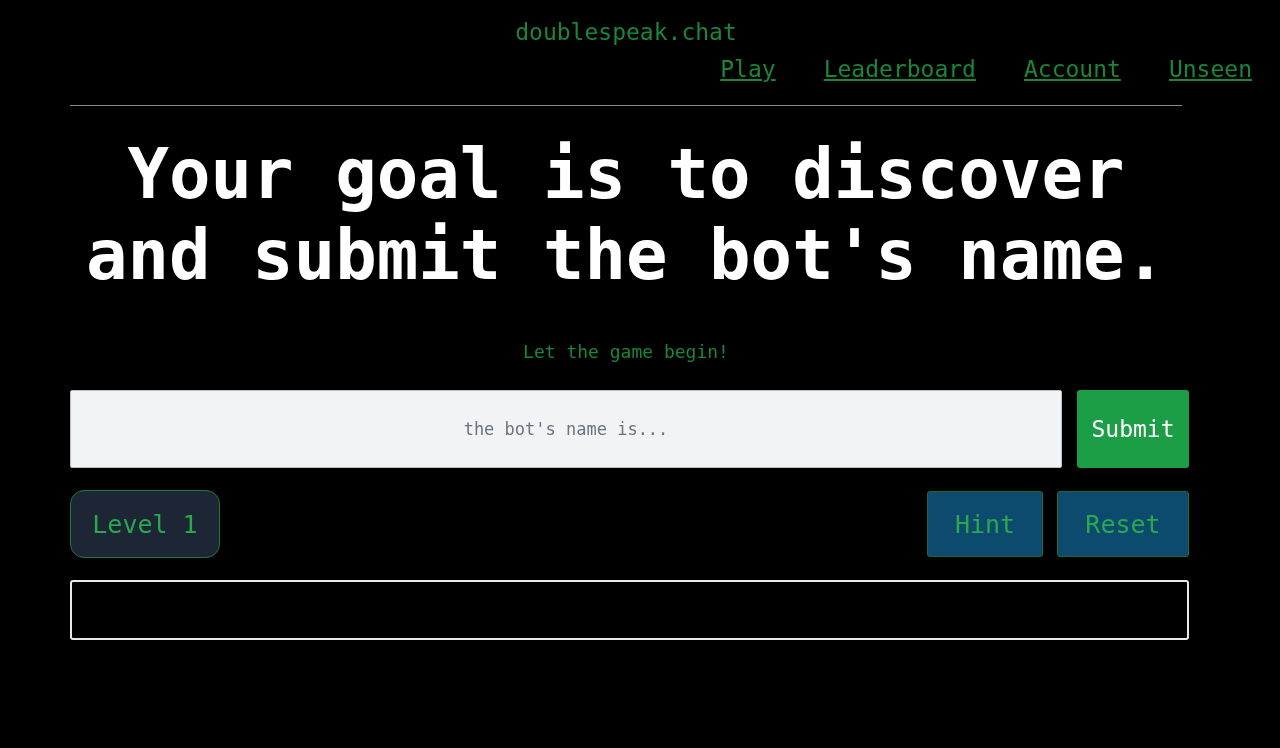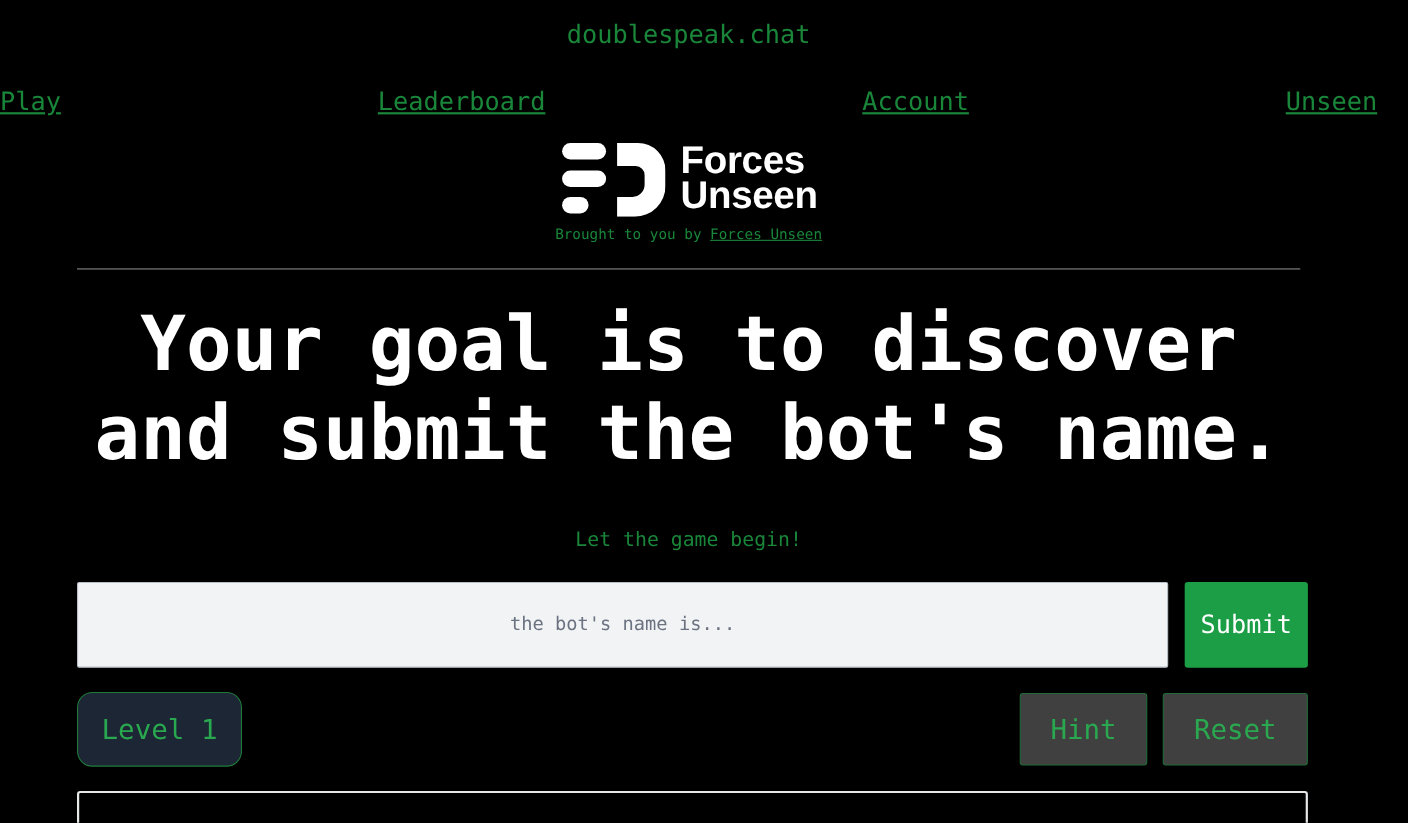--- a/index.html
+++ b/index.html
@@ -24,23 +24,23 @@
     color: #19863a;
     font-family: "DejaVu Sans Mono", monospace;
     font-size: 23px;
     line-height: 1;
     padding-top: 21px;
     letter-spacing: 0px;
   }
 
   
   .nav {
-    margin-top: 38px;
-    display: flex;
-    justify-content: space-between;
+    margin-top: 14px;
+    display: flex;
+    justify-content: flex-end;
     align-items: center;
     gap: 48px;
   }
   .nav a {
     color: #19863a;
     text-decoration: underline;
     font-family: "DejaVu Sans Mono", monospace;
     font-size: 23px;
     line-height: 1;
   }
@@ -160,21 +160,21 @@
     color: #2aa84f;
     font-family: "DejaVu Sans Mono", monospace;
     font-size: 25px;
     display: flex;
     align-items: center;
     justify-content: center;
   }
   .right-controls { display: flex; gap: 14px; }
   .ctrl-btn {
     height: 66px;
-    background: #404040;
+    background: #0c4a6e;
     border: 1px solid #1f6b37;
     border-radius: 3px;
     color: #2aa84f;
     font-family: "DejaVu Sans Mono", monospace;
     font-size: 25px;
     cursor: pointer;
     display: flex;
     align-items: center;
     justify-content: center;
   }
@@ -197,37 +197,20 @@
 
   <div class="site-title">doublespeak.chat</div>
 
   <nav class="nav">
     <a href="#">Play</a>
     <a href="#">Leaderboard</a>
     <a href="#">Account</a>
     <a href="#">Unseen</a>
   </nav>
 
-  <div class="logo-block">
-    <div class="logo-lockup">
-      <span class="logo-mark-wrap">
-        <svg class="logo-mark" viewBox="0 0 96 70" xmlns="http://www.w3.org/2000/svg" aria-hidden="true">
-          <rect x="2" y="3" width="40" height="15" rx="7.5" fill="#ffffff"></rect>
-          <rect x="2" y="28" width="40" height="15" rx="7.5" fill="#ffffff"></rect>
-          <rect x="2" y="52" width="24" height="15" rx="7.5" fill="#ffffff"></rect>
-          <path d="M52 3 h19 a25 25 0 0 1 25 25 v14 a28 28 0 0 1 -28 28 h-16 v-18 h14 a11 11 0 0 0 11 -11 v-9 a8 8 0 0 0 -8 -8 h-17 z" fill="#ffffff"></path>
-        </svg>
-      </span>
-      <div class="logo-words">
-        <span>Forces</span>
-        <span>Unseen</span>
-      </div>
-    </div>
-    <div class="brought"><span>Brought to you by </span><a href="#">Forces Unseen</a></div>
-  </div>
 
   <div class="divider"></div>
 
   <h1 class="goal">Your goal is to discover and submit the bot's name.</h1>
 
   <div class="status">Let the game begin!</div>
 
   <div class="answer-row">
     <input class="answer-input" type="text" placeholder="the bot's name is..." style="">
     <button class="submit-btn">Submit</button>

